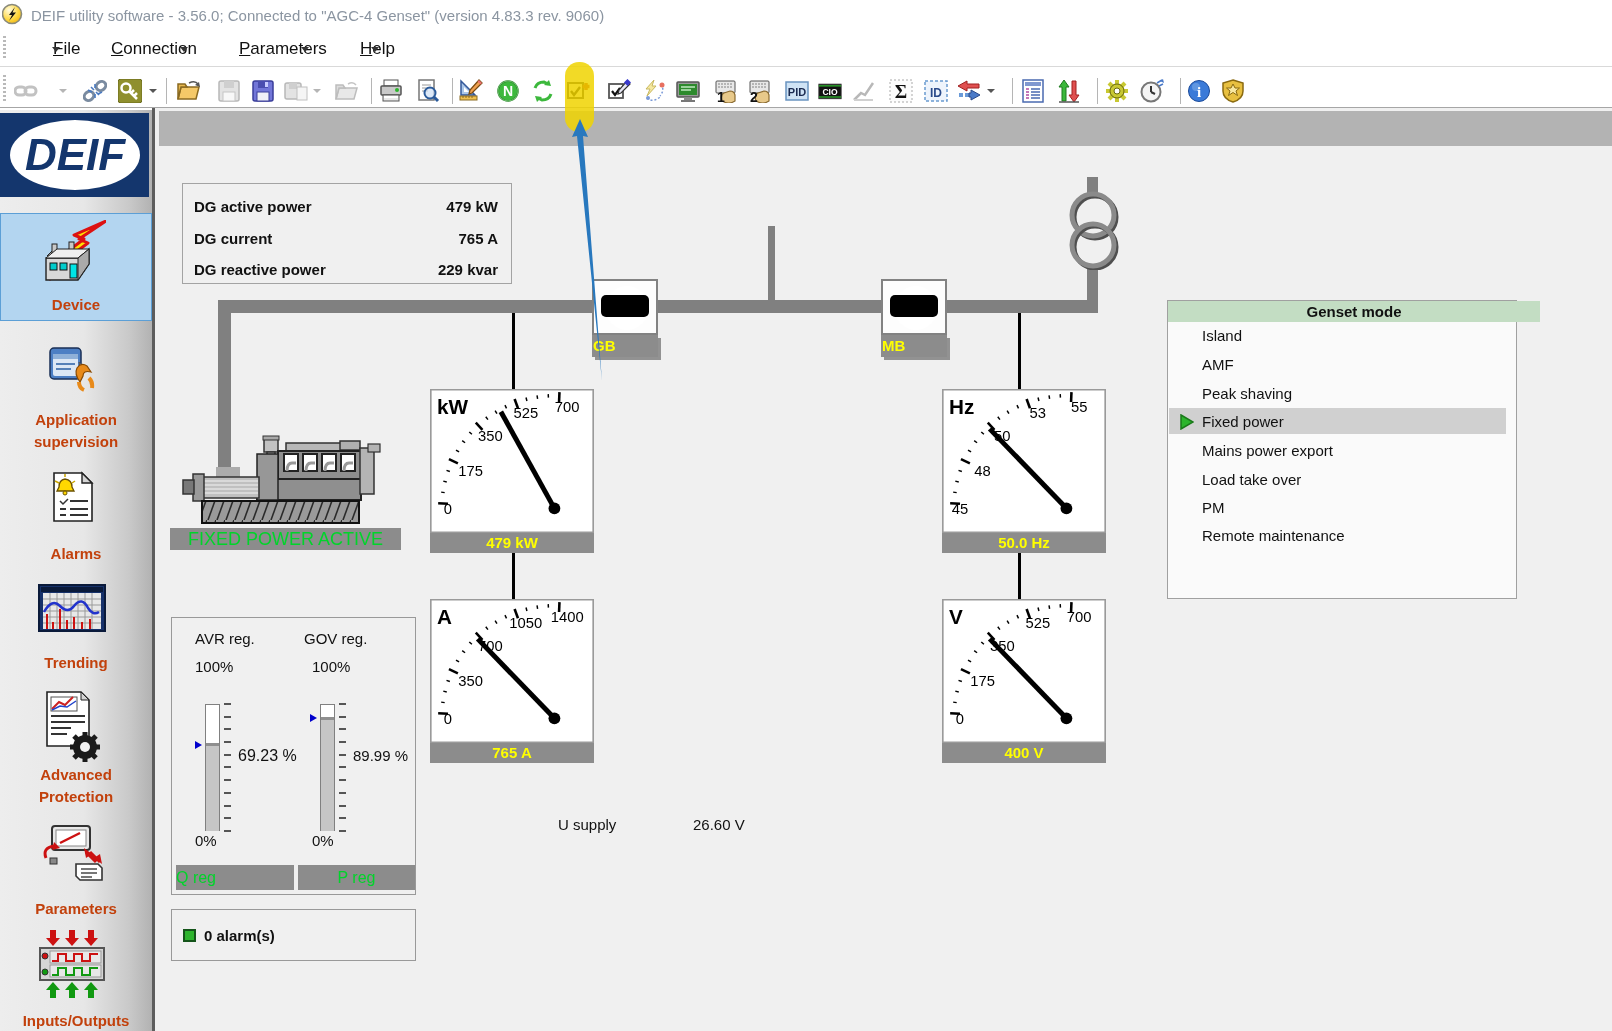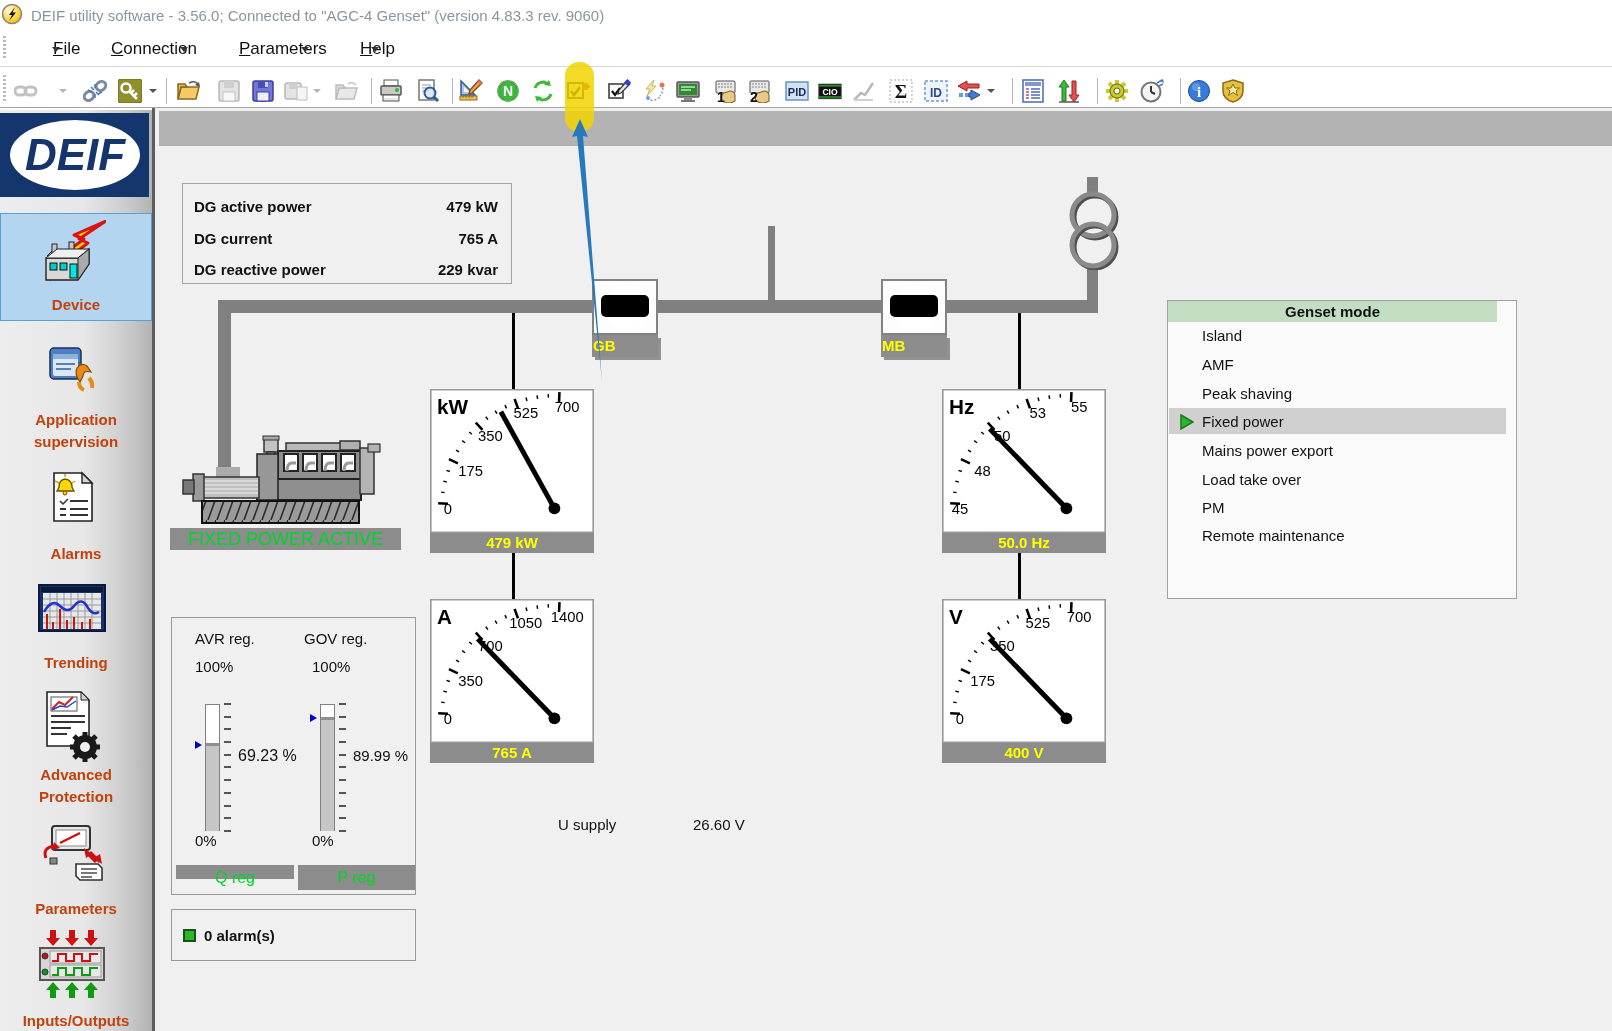--- a/index.html
+++ b/index.html
@@ -42,21 +42,21 @@
   .bkbar { position:absolute; left:7px; top:14px; width:48px; height:22px; background:#000; border-radius:5px; }
   .bklab { width:66px; height:22px; background:#8c8c8c; color:#ffff00; font-weight:bold; font-size:15px; line-height:22px; padding-left:1px; box-shadow:3px 3px 0 rgba(70,70,70,0.55); }
   
   .gauge { position:absolute; width:164px; }
   .gface { width:164px; height:144px; background:#fff; border:1px solid #9a9a9a; position:relative; }
   .glabel { width:164px; height:20px; background:#8c8c8c; color:#ffff00; font-weight:bold; font-size:15px; text-align:center; line-height:20px; }
   
   #avrpanel { left:171px; top:617px; width:245px; height:278px; border:1px solid #999; }
   #alarmbox { left:171px; top:909px; width:245px; height:52px; border:1px solid #999; }
   #gensetmode { left:1167px; top:300px; width:350px; height:299px; background:#fafafa; border:1px solid #a0a0a0; }
-  #gmhead { position:absolute; left:0; top:0; width:329px; height:21px; background:#c3ddc3; text-align:center; font-size:15px; font-weight:bold; color:#111; line-height:21px; }
+  #gmhead { position:absolute; left:0; top:0; width:372px; height:21px; background:#c3ddc3; text-align:center; font-size:15px; font-weight:bold; color:#111; line-height:21px; }
   .gmitem { position:absolute; left:34px; font-size:15px; color:#111; white-space:nowrap; }
   #gmhl { position:absolute; left:1px; top:107px; width:337px; height:26px; background:#d0d0d0; }
 </style>
 </head>
 <body>
 <div id="page">
 
   <div class="abs" id="titlebar">
     <svg class="abs" style="left:2px;top:3px" width="22" height="22" viewBox="0 0 22 22">
       <defs>
@@ -839,21 +839,21 @@
       <div style="position:absolute;left:167px;top:148px;width:7px;height:2px;background:#555"></div>
       <div style="position:absolute;left:167px;top:161px;width:7px;height:2px;background:#555"></div>
       <div style="position:absolute;left:167px;top:174px;width:7px;height:2px;background:#555"></div>
       <div style="position:absolute;left:167px;top:187px;width:7px;height:2px;background:#555"></div>
       <div style="position:absolute;left:167px;top:199px;width:7px;height:2px;background:#555"></div>
       <div style="position:absolute;left:167px;top:212px;width:7px;height:2px;background:#555"></div>
       <div style="position:absolute;left:138px;top:96px;width:0;height:0;border-top:4px solid transparent;border-bottom:4px solid transparent;border-left:7px solid #0000cc"></div>
       <div style="position:absolute;left:181px;top:129px;font-size:15px;color:#111;white-space:nowrap">89.99 %</div>
       <div style="position:absolute;left:23px;top:214px;font-size:15px;color:#111">0%</div>
       <div style="position:absolute;left:140px;top:214px;font-size:15px;color:#111">0%</div>
-      <div style="position:absolute;left:4px;top:247px;width:118px;height:14px;background:#8c8c8c;color:#00d42a;font-size:16px;text-align:center;line-height:25px">Q reg</div>
+      <div style="position:absolute;left:4px;top:247px;width:118px;height:25px;background:#8c8c8c;color:#00d42a;font-size:16px;line-height:25px">Q reg</div>
       <div style="position:absolute;left:126px;top:247px;width:117px;height:25px;background:#8c8c8c;color:#00d42a;font-size:16px;text-align:center;line-height:25px">P reg</div>
     </div>
   <div class="abs" id="alarmbox">
       <div style="position:absolute;left:11px;top:19px;width:13px;height:13px;background:#2db52d;border:2px solid #14541a"></div>
       <div style="position:absolute;left:32px;top:17px;font-size:15px;font-weight:bold;color:#111">0 alarm(s)</div>
     </div>
 
   <div class="abs" id="gensetmode">
     <div id="gmhead">Genset mode</div>
     <div id="gmhl"></div>

